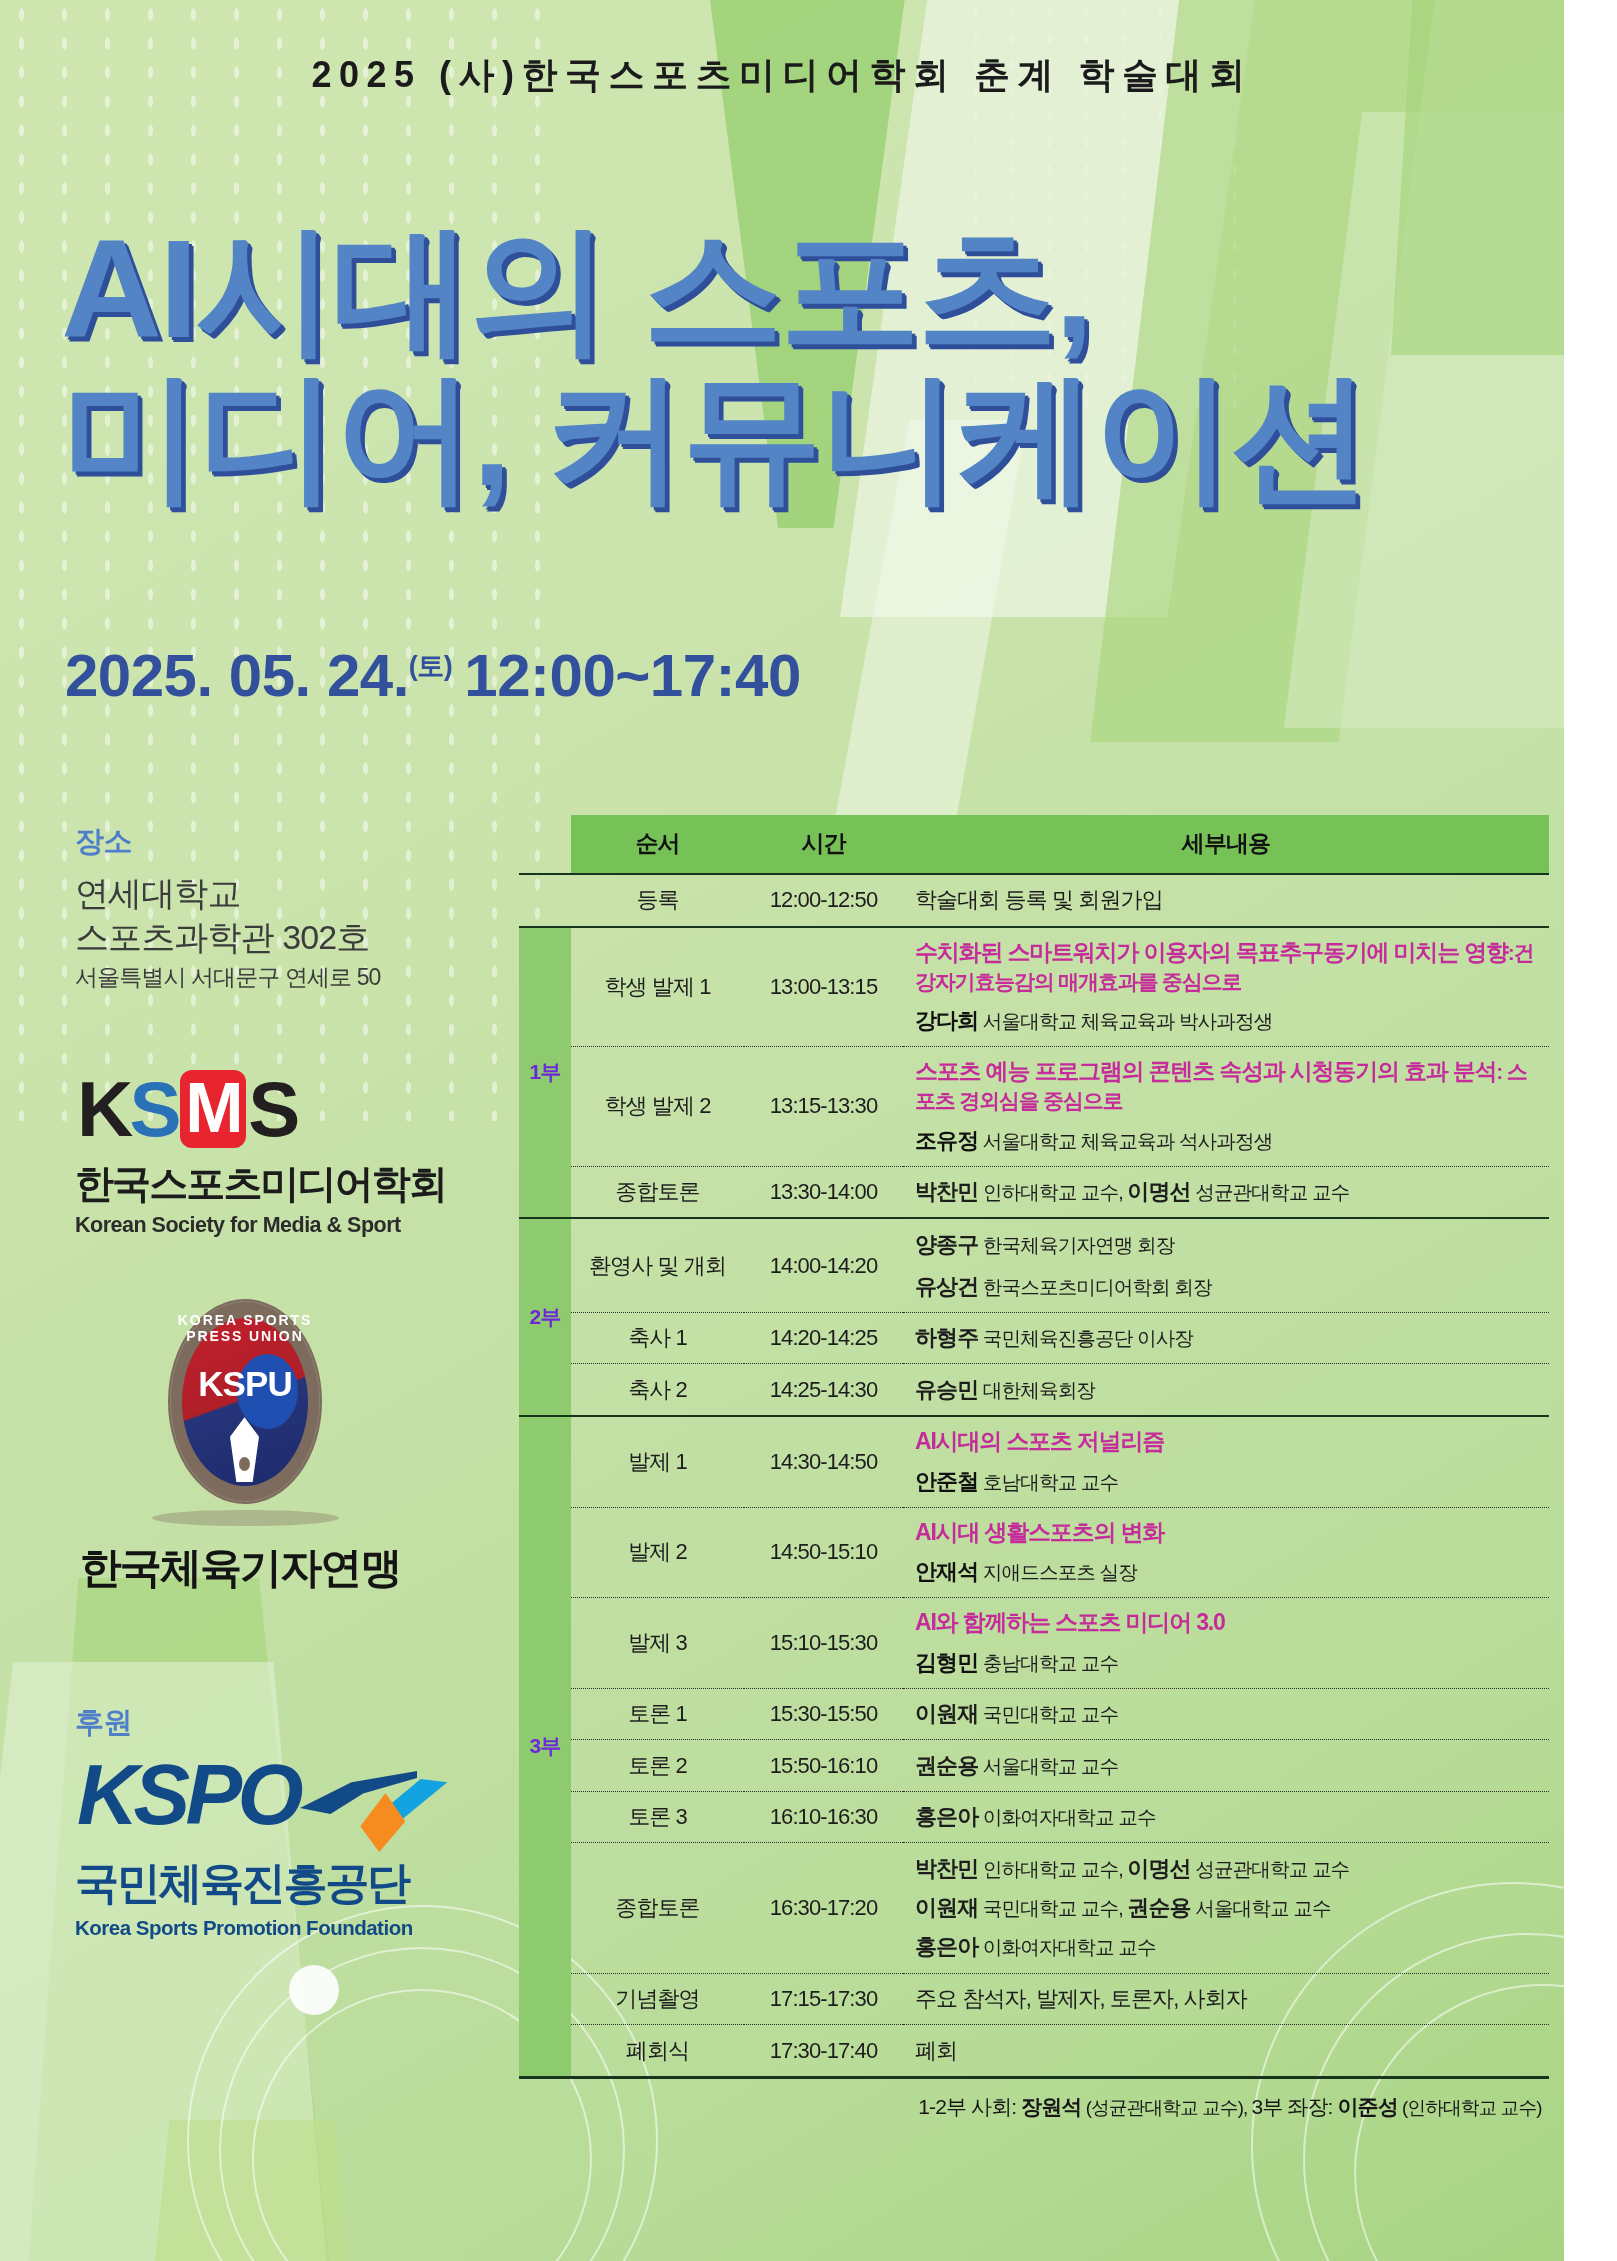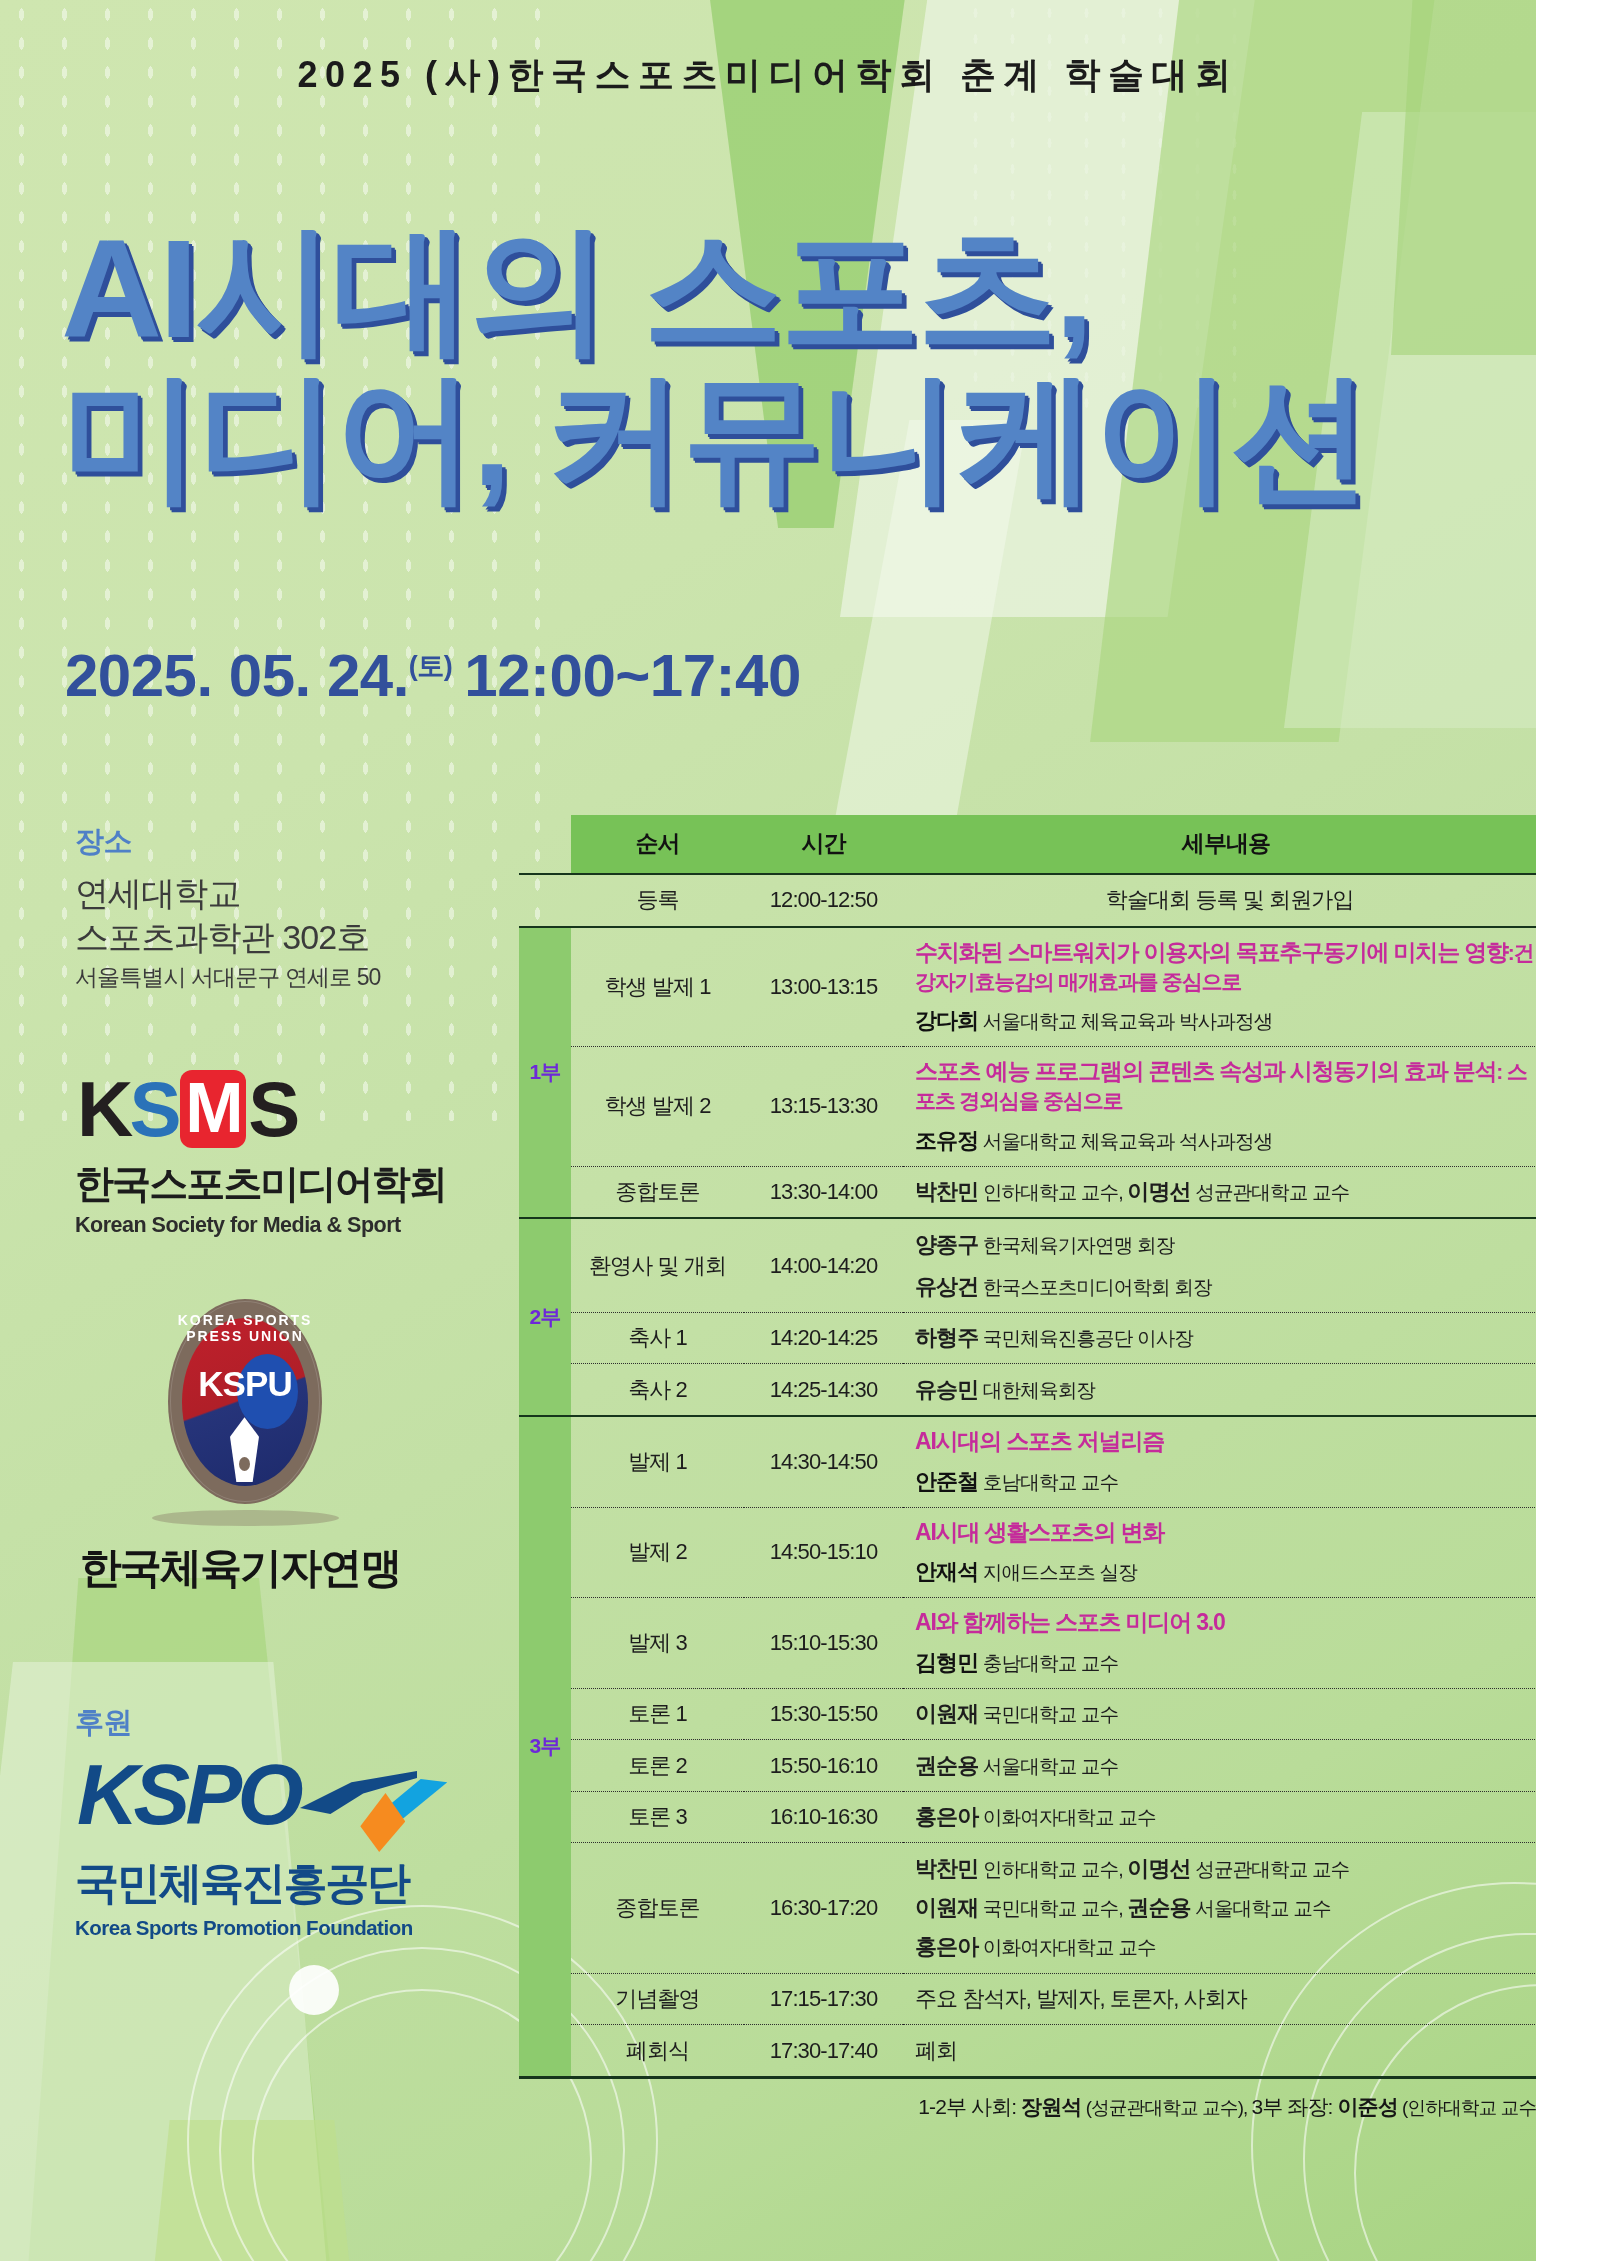--- a/index.html
+++ b/index.html
@@ -10,20 +10,21 @@
   body {
     font-family: "Liberation Sans", "DejaVu Sans", sans-serif;
   }
 
   .poster {
     position: relative;
     width: 1536px;
     height: 2261px;
     overflow: hidden;
     background: linear-gradient(150deg, #cfe6b0 0%, #cbe4ad 30%, #c3e0a5 55%, #b9dc99 80%, #a8d483 100%);
+    padding-left: 28px;
   }
 
   
   .bg-layer { position: absolute; inset: 0; overflow: hidden; pointer-events: none; }
 
   .bg-dots {
     position: absolute;
     left: 0; top: 0; width: 560px; height: 1121px;
     background-image: radial-gradient(ellipse 4.2px 10.3px at 50% 50%, rgba(255,255,255,0.55) 0 60%, rgba(255,255,255,0) 62%);
     background-size: 43px 29px;
@@ -337,21 +338,21 @@
     text-align: center;
     font-size: 21px;
     font-weight: 700;
     color: #6d28d9;
     padding: 0;
   }
   td.part-empty { background: transparent; padding: 0; }
   td.order-cell { text-align: center; white-space: nowrap; }
   td.time-cell  { text-align: center; white-space: nowrap; }
   td.detail-cell{ text-align: left; padding-left: 12px; }
-  td.detail-center { text-align: center; }
+  td.detail-center { text-align: left; }
   tr.dotted-top td.order-cell,
   tr.dotted-top td.time-cell,
   tr.dotted-top td.detail-cell {
     border-top: 1.4px dotted #2e2e2e;
   }
   tr.solid-top td.order-cell,
   tr.solid-top td.time-cell,
   tr.solid-top td.detail-cell,
   tr.solid-top td.part-cell,
   tr.solid-top td.part-empty {

